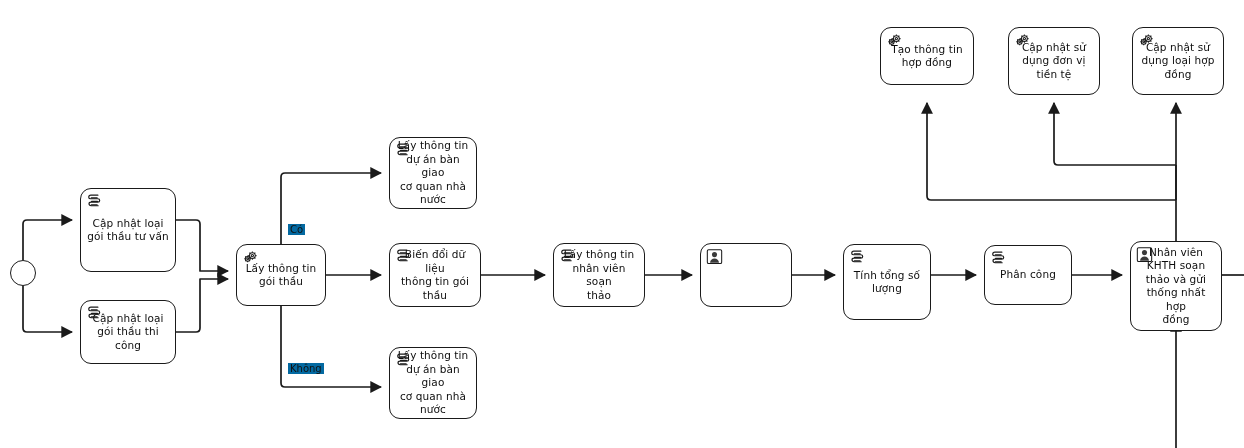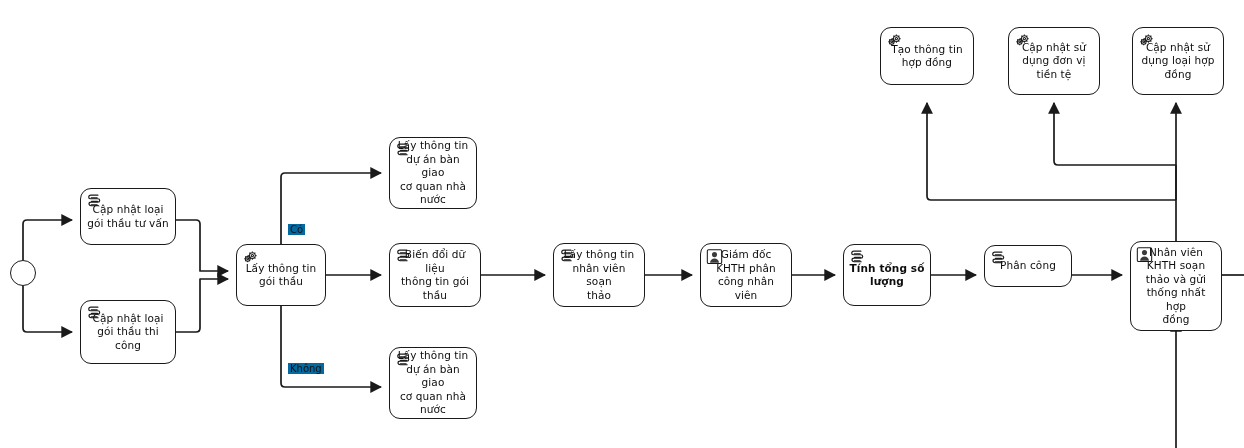--- a/index.html
+++ b/index.html
@@ -114,21 +114,21 @@
 
       <path d="M 1176 448 L 1176 321" marker-end="url(#arrow)"></path>
 
       <path d="M 1222 275 L 1244 275"></path>
     </g>
   </svg>
 
   <div class="start-event" style="left: 10px; top: 260px; width: 26px; height: 26px;"></div>
 
   <div id="task-host">
-      <div class="task" style="left: 80px; top: 188px; width: 96px; height: 57px;">
+      <div class="task" style="left: 80px; top: 188px; width: 96px; height: 84px;">
         <span class="task-icon">
           <svg viewBox="0 0 18 18" width="17" height="17">
             <g fill="none" stroke="#1a1a1a" stroke-width="1.25" stroke-linecap="round">
               <path d="M12.6 2.3H5.2c-1.5 0-2.3 1-2.3 2.1 0 1.1.9 1.7 2.1 1.7h7.4c1.3 0 2.1.7 2.1 1.8 0 1.1-.8 1.8-2.1 1.8H5.4c-1.3 0-2.2.7-2.2 1.8 0 1.1.8 2 2.3 2h7.4"></path>
               <path d="M5.6 5.1h6.2M5.9 8.9h6.2M5.6 12.6h6.2"></path>
             </g>
           </svg>
         </span>
         <span class="task-label">Cập nhật loại
 gói thầu tư vấn</span>
@@ -219,37 +219,34 @@
       <div class="task" style="left: 700px; top: 243px; width: 92px; height: 64px;">
         <span class="task-icon">
           <svg viewBox="0 0 18 18" width="17" height="17">
             <g fill="none" stroke="#1a1a1a" stroke-width="1.1">
               <rect x="1.4" y="1.8" width="15.2" height="14.6" rx="1.4"></rect>
             </g>
             <circle cx="9" cy="7" r="2.7" fill="#3a3a3a"></circle>
             <path d="M4.3 15.6c0-2.8 2.1-4.6 4.7-4.6s4.7 1.8 4.7 4.6z" fill="#3a3a3a"></path>
           </svg>
         </span>
-        <span class="task-label">Giám đốc
-KHTH phân
-công nhân viên</span>
-      </div>
-      <div class="task" style="left: 843px; top: 244px; width: 88px; height: 62px; font-weight: bold;">
+      </div>
+      <div class="task" style="left: 843px; top: 244px; width: 88px; height: 76px;">
         <span class="task-icon">
           <svg viewBox="0 0 18 18" width="17" height="17">
             <g fill="none" stroke="#1a1a1a" stroke-width="1.25" stroke-linecap="round">
               <path d="M12.6 2.3H5.2c-1.5 0-2.3 1-2.3 2.1 0 1.1.9 1.7 2.1 1.7h7.4c1.3 0 2.1.7 2.1 1.8 0 1.1-.8 1.8-2.1 1.8H5.4c-1.3 0-2.2.7-2.2 1.8 0 1.1.8 2 2.3 2h7.4"></path>
               <path d="M5.6 5.1h6.2M5.9 8.9h6.2M5.6 12.6h6.2"></path>
             </g>
           </svg>
         </span>
         <span class="task-label">Tính tổng số
 lượng</span>
       </div>
-      <div class="task" style="left: 984px; top: 245px; width: 88px; height: 42px;">
+      <div class="task" style="left: 984px; top: 245px; width: 88px; height: 60px;">
         <span class="task-icon">
           <svg viewBox="0 0 18 18" width="17" height="17">
             <g fill="none" stroke="#1a1a1a" stroke-width="1.25" stroke-linecap="round">
               <path d="M12.6 2.3H5.2c-1.5 0-2.3 1-2.3 2.1 0 1.1.9 1.7 2.1 1.7h7.4c1.3 0 2.1.7 2.1 1.8 0 1.1-.8 1.8-2.1 1.8H5.4c-1.3 0-2.2.7-2.2 1.8 0 1.1.8 2 2.3 2h7.4"></path>
               <path d="M5.6 5.1h6.2M5.9 8.9h6.2M5.6 12.6h6.2"></path>
             </g>
           </svg>
         </span>
         <span class="task-label">Phân công</span>
       </div>

